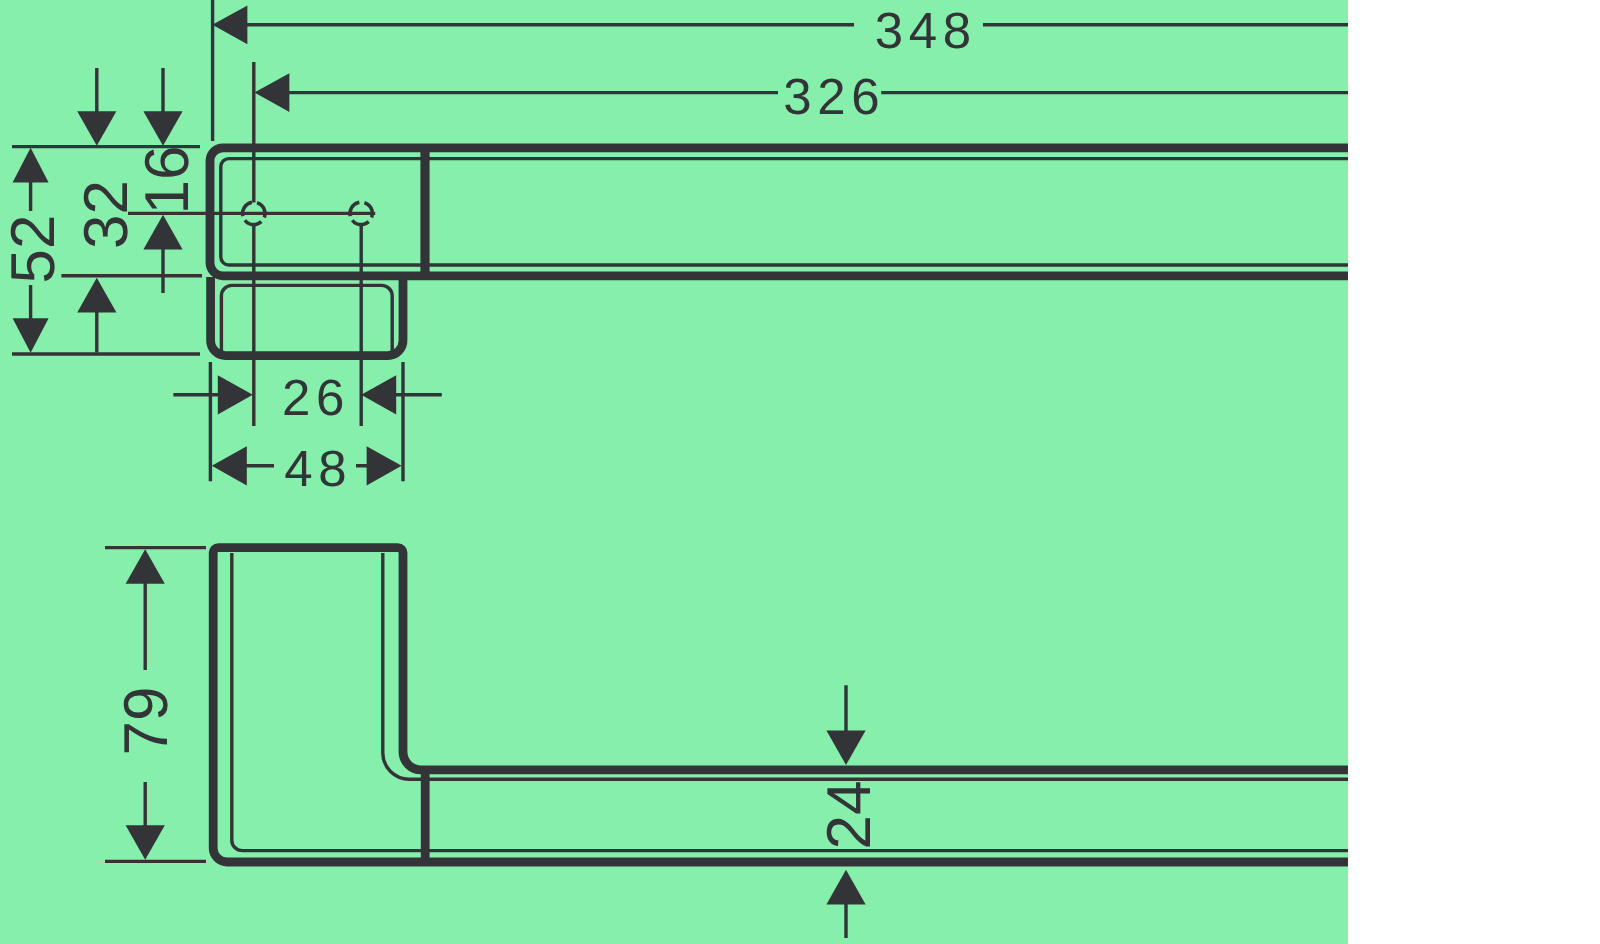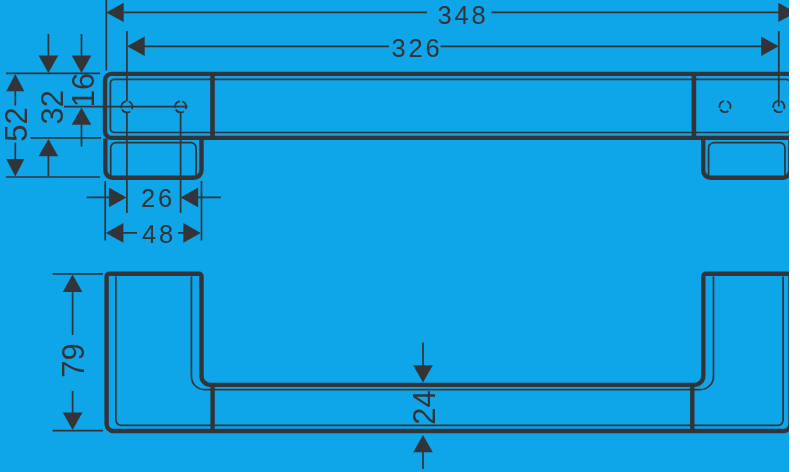--- a/index.html
+++ b/index.html
@@ -1,16 +1,16 @@
 <!DOCTYPE html>
 <html><head>
 <meta charset="utf-8">
 <style>
   html,body{margin:0;padding:0;background:#ffffff;}
-  #page{width:789px;height:472px;position:relative;background:#0ea5e9;overflow:hidden;}
+  #page{width:674px;height:472px;position:relative;background:#86efac;overflow:hidden;}
   svg{display:block;}
   text{font-family:"Liberation Sans",sans-serif;fill:#333437;}
   .h{font-size:25.5px;letter-spacing:2.8px;}
   .v{font-size:31px;letter-spacing:0px;}
 </style>
 </head>
 <body>
 
 <div id="page">
 <svg width="800" height="472" viewBox="0 0 800 472">

